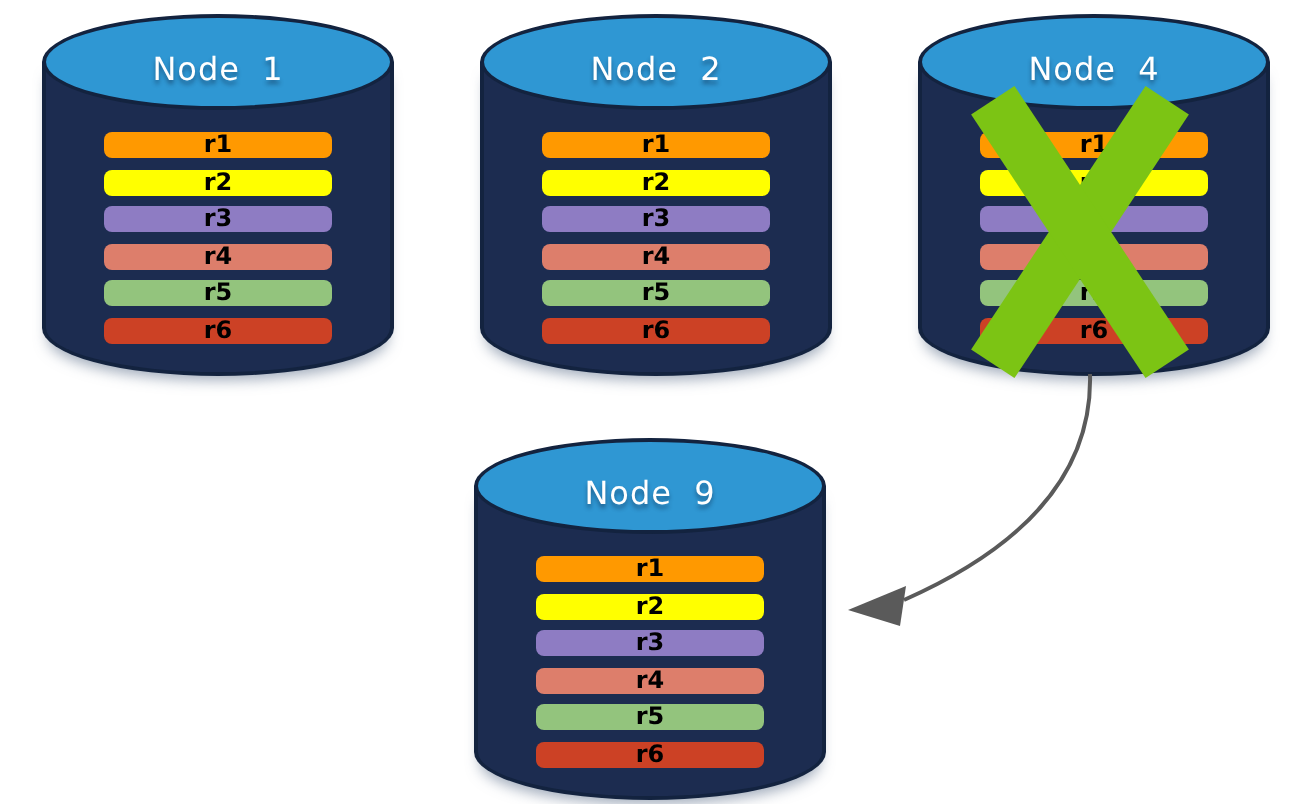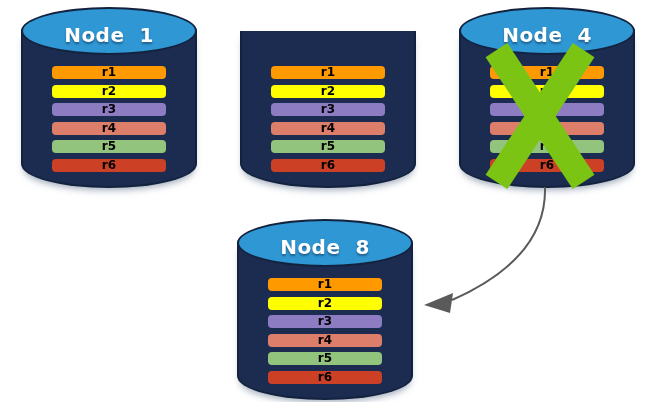--- a/index.html
+++ b/index.html
@@ -22,21 +22,21 @@
     box-shadow:0 5px 7px -3px rgba(80,100,130,0.55);
   }
   .cyl-top {
     position:absolute; left:0; top:0; width:100%; height:48px;
     background:#2F97D3;
     border:2px solid #13233F; border-radius:50%;
     box-sizing:border-box;
     display:flex; align-items:center; justify-content:center;
   }
   .node-title {
-    color:#ffffff; font-size:20px; font-weight:bold;
+    color:#ffffff; font-size:16px; font-weight:normal;
     white-space:pre; letter-spacing:0.5px; padding-top:7px;
     text-shadow:0 2px 2px rgba(10,30,60,0.45);
   }
   .bars { position:absolute; left:31px; top:59px; width:114px; }
   .bar {
     height:13px; margin-bottom:5.5px; border-radius:4px;
     display:flex; align-items:center; justify-content:center;
   }
   .bar-label {
     font-size:12px; font-weight:bold; color:#000000; line-height:13px;
@@ -78,20 +78,23 @@
           <span class="bar-label">r5</span>
         </div>
       <div class="bar" style="background-color: rgb(204, 65, 37);">
           <span class="bar-label">r6</span>
         </div>
     </div>
   </div>
 
   <div class="node node-2">
     <div class="cyl-body" style="background-color: rgb(28, 44, 80);"></div>
+    <div class="cyl-top" style="background-color: rgb(47, 151, 211);">
+      <span class="node-title">Node  2</span>
+    </div>
     <div class="bars">
       <div class="bar" style="background-color: rgb(255, 153, 0);">
           <span class="bar-label">r1</span>
         </div>
       <div class="bar" style="background-color: rgb(255, 255, 0);">
           <span class="bar-label">r2</span>
         </div>
       <div class="bar" style="background-color: rgb(142, 124, 195);">
           <span class="bar-label">r3</span>
         </div>
@@ -130,21 +133,21 @@
         </div>
       <div class="bar" style="background-color: rgb(204, 65, 37);">
           <span class="bar-label">r6</span>
         </div>
     </div>
   </div>
 
   <div class="node node-4">
     <div class="cyl-body" style="background-color: rgb(28, 44, 80);"></div>
     <div class="cyl-top" style="background-color: rgb(47, 151, 211);">
-      <span class="node-title">Node  8</span>
+      <span class="node-title">Node  9</span>
     </div>
     <div class="bars">
       <div class="bar" style="background-color: rgb(255, 153, 0);">
           <span class="bar-label">r1</span>
         </div>
       <div class="bar" style="background-color: rgb(255, 255, 0);">
           <span class="bar-label">r2</span>
         </div>
       <div class="bar" style="background-color: rgb(142, 124, 195);">
           <span class="bar-label">r3</span>

